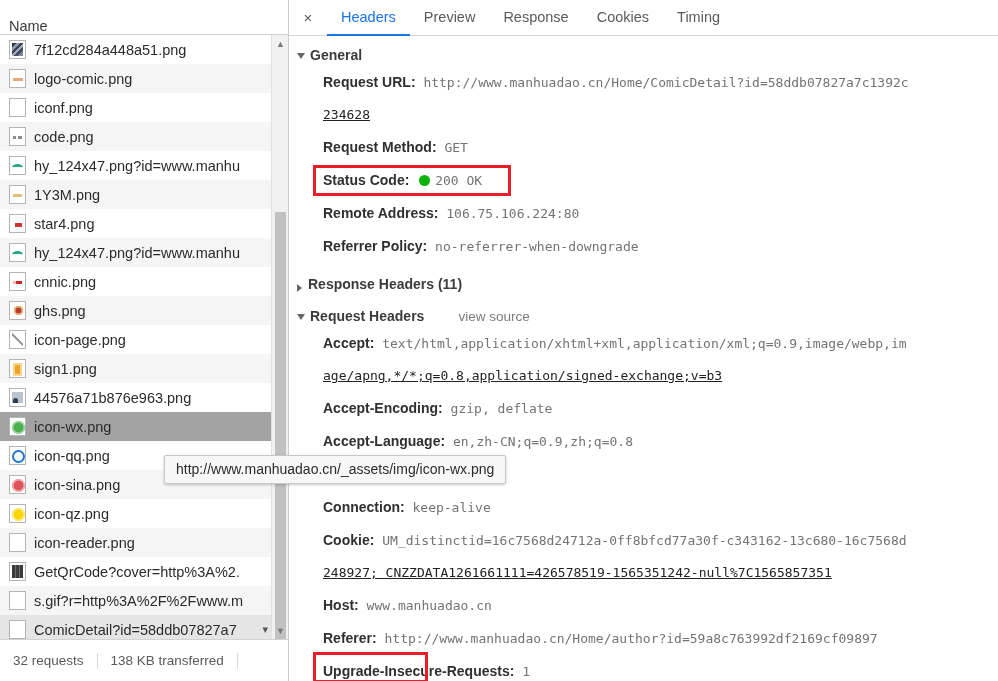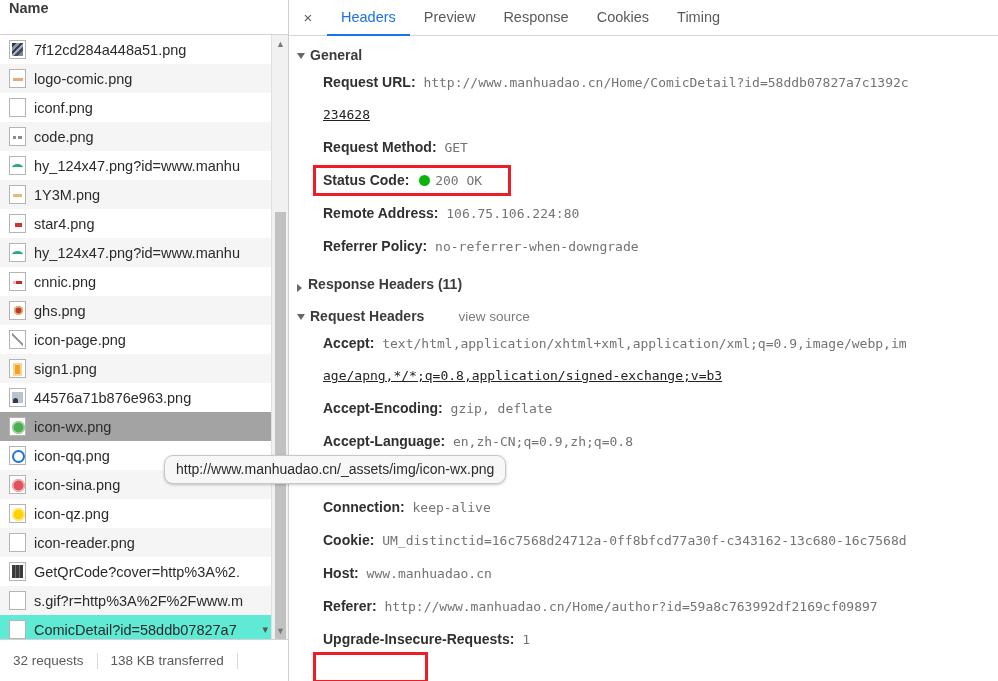--- a/index.html
+++ b/index.html
@@ -25,26 +25,25 @@
     border-right: 1px solid #cdcdcd;
     background: #fff;
     display: flex;
     flex-direction: column;
   }
   #name-header {
     height: 35px;
     min-height: 35px;
     border-bottom: 1px solid #d2d2d2;
     display: flex;
-    align-items: flex-start;
+    align-items: flex-end;
     padding-left: 9px;
     font-size: 14.5px;
     color: #3b3b3b;
     background: #fff;
-    font-weight: bold;
   }
   #file-list-wrap {
     position: relative;
     flex: 1;
     overflow: hidden;
   }
   #file-list {
     position: absolute;
     top: 0; left: 0; right: 0;
     background: #fff;
@@ -55,21 +54,21 @@
     align-items: center;
     padding-left: 9px;
     font-size: 14.5px;
     color: #2b2b2b;
     white-space: nowrap;
     overflow: hidden;
     background: #fff;
   }
   .file-row.alt { background: #f5f5f5; }
   .file-row.hovered { background: #a3a3a3; }
-  .file-row.selected { background: #5eead4; }
+  .file-row.selected { background: #e5e5e5; }
   .file-icon {
     width: 17px; height: 19px;
     min-width: 17px;
     margin-right: 8px;
     border: 1px solid #b4b4b4;
     background: #fff;
     position: relative;
     overflow: hidden;
     display: inline-block;
   }
@@ -263,21 +262,21 @@
   #redbox-status { left: 313px; top: 165px; width: 198px; height: 31px; }
   #redbox-ua { left: 313px; top: 652px; width: 115px; height: 31px; }
 
   
   #url-tooltip {
     position: absolute;
     left: 164px; top: 455px;
     padding: 5px 11px 6px;
     background: #f7f7f7;
     border: 1px solid #c8c8c8;
-    border-radius: 9px;
+    border-radius: 2px;
     box-shadow: 0 1px 3px rgba(0,0,0,.22);
     font-size: 14px;
     color: #2b2b2b;
     white-space: nowrap;
     z-index: 40;
   }
 </style>
 </head>
 <body>
 
@@ -477,20 +476,21 @@
         <span class="view-source">view source</span>
       </div>
       <div id="request-rows">
           <div class="hdr-row"><span class="k">Accept:</span> <span class="v">text/html,application/xhtml+xml,application/xml;q=0.9,image/webp,im</span></div>
           <div class="hdr-cont">age/apng,*/*;q=0.8,application/signed-exchange;v=b3</div>
           <div class="hdr-row"><span class="k">Accept-Encoding:</span> <span class="v">gzip, deflate</span></div>
           <div class="hdr-row"><span class="k">Accept-Language:</span> <span class="v">en,zh-CN;q=0.9,zh;q=0.8</span></div>
           <div class="hdr-row"><span class="k">Cache-Control:</span> <span class="v">max-age=0</span></div>
           <div class="hdr-row"><span class="k">Connection:</span> <span class="v">keep-alive</span></div>
           <div class="hdr-row"><span class="k">Cookie:</span> <span class="v">UM_distinctid=16c7568d24712a-0ff8bfcd77a30f-c343162-13c680-16c7568d</span></div>
+          <div class="hdr-cont">248927; CNZZDATA1261661111=426578519-1565351242-null%7C1565857351</div>
           <div class="hdr-row"><span class="k">Host:</span> <span class="v">www.manhuadao.cn</span></div>
           <div class="hdr-row"><span class="k">Referer:</span> <span class="v">http://www.manhuadao.cn/Home/author?id=59a8c763992df2169cf09897</span></div>
           <div class="hdr-row"><span class="k">Upgrade-Insecure-Requests:</span> <span class="v">1</span></div>
         </div>
     </div>
   </div>
 
   <div class="red-box" id="redbox-status"></div>
   <div class="red-box" id="redbox-ua"></div>
 

